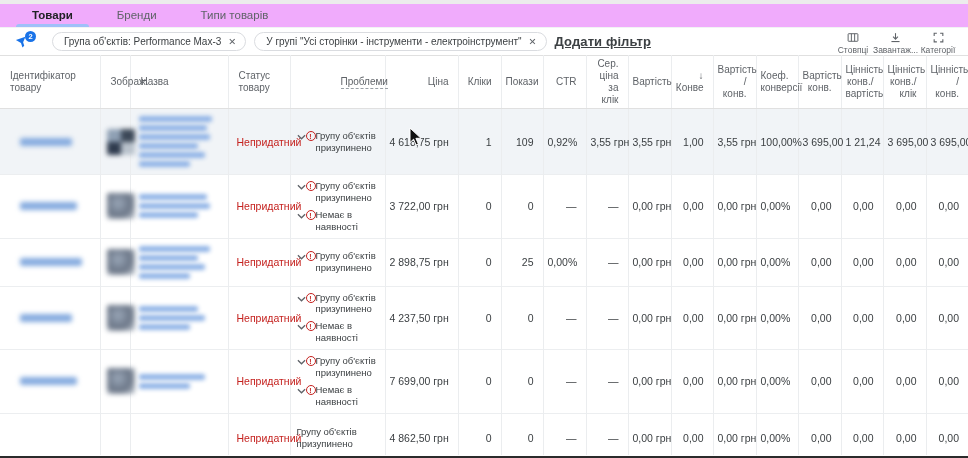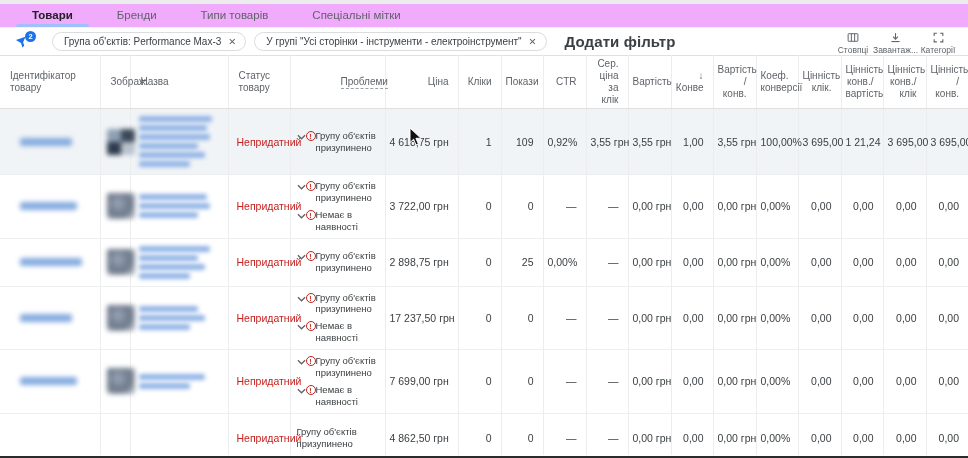--- a/index.html
+++ b/index.html
@@ -17,21 +17,21 @@
 
   
   .filterbar { display:flex; align-items:center; height:27px; padding:0 10px 0 14px; }
   .funnel-wrap { position:relative; width:22px; height:18px; margin-right:16px; }
   .funnel-wrap svg { position:absolute; left:0; top:2px; }
   .badge { position:absolute; top:-2px; right:0; width:11px; height:11px; background:#1a73e8; border-radius:50%;
            color:#fff; font-size:7.5px; line-height:11px; text-align:center; font-weight:bold; }
   .chip { display:flex; align-items:center; gap:7px; height:19px; padding:0 9px 0 11px; margin-right:8px;
           border:1px solid #dadce0; border-radius:10px; background:#fff; font-size:10px; color:#3c4043; white-space:nowrap; }
   .chip .x { font-size:9.5px; color:#5f6368; line-height:1; }
-  .add-filter { margin-left:10px; font-size:15px; color:#3c4043; font-weight:bold; letter-spacing:.1px; }
+  .add-filter { font-size:13px; color:#3c4043; font-weight:bold; letter-spacing:.1px;text-decoration:underline; }
 
   .fb-right { margin-left:auto; display:flex; align-items:flex-start; padding-top:2px; }
   .tool-btn { display:flex; flex-direction:column; align-items:center; gap:1px; color:#5f6368; min-width:40px; }
   .tool-btn svg { display:block; }
   .tool-btn .lbl { font-size:8.5px; color:#5f6368; white-space:nowrap; }
 
   
   .table-wrap { height:400px; overflow:hidden; }
   table { border-collapse:collapse; table-layout:fixed; width:968px; }
   thead tr { height:35px; }
@@ -73,21 +73,20 @@
 </head>
 <body>
 
 <div class="app">
   <div class="top-strip"></div>
 
   <div class="tabs">
     <div class="tab active">Товари</div>
     <div class="tab">Бренди</div>
     <div class="tab">Типи товарів</div>
-    <div class="tab">Спеціальні мітки</div>
   </div>
 
   <div class="filterbar">
     <div class="funnel-wrap">
       <svg width="16" height="15" viewBox="0 0 24 24">
           <path d="M4 5h16l-6.2 7.3V18l-3.6 2v-7.7L4 5z" fill="#1a73e8" transform="rotate(-18 12 12)"></path>
         </svg>
       <div class="badge">2</div>
     </div>
     <div class="chip">
@@ -166,21 +165,21 @@
             <th class="left"><span class="dotted">Проблеми</span></th>
             <th class="right"><span>Ціна</span></th>
             <th class="right"><span>Кліки</span></th>
             <th class="right"><span>Покази</span></th>
             <th class="right"><span>CTR</span></th>
             <th class="right"><span>Сер. ціна за клік</span></th>
             <th class="right"><span>Вартість</span></th>
             <th class="right"><span>↓ Конве</span></th>
             <th class="right"><span>Вартість / конв.</span></th>
             <th class="right"><span>Коеф. конверсії</span></th>
-            <th class="right"><span>Цінність клік.</span></th>
+            <th class="right"><span>Вартість конв.</span></th>
             <th class="right"><span>Цінність конв./ вартість</span></th>
             <th class="right"><span>Цінність конв./ клік</span></th>
             <th class="right"><span>Цінність / конв.</span></th>
           </tr>
         </thead>
       <tbody id="tbody">
           <tr class="hl" style="height: 60px;">
             <td class="id-cell">
               <div class="blur-bar" style="width:52px"></div>
             </td>
@@ -337,21 +336,21 @@
                 </div>
                 <div class="prob">
                   <span><svg class="chev" width="9" height="6" viewBox="0 0 10 6" fill="none" stroke="#5f6368" stroke-width="1.4">
                       <path d="M1 1l4 4 4-4"></path>
                     </svg></span>
                   <span class="err-icon">!</span>
                   <span class="prob-text">Немає в наявності</span>
                 </div>
               </div>
             </td>
-            <td class="num">17 237,50 грн</td>
+            <td class="num">4 237,50 грн</td>
             <td class="num">0</td>
             <td class="num">0</td>
             <td class="num">—</td>
             <td class="num">—</td>
             <td class="num">0,00 грн</td>
             <td class="num">0,00</td>
             <td class="num">0,00 грн</td>
             <td class="num">0,00%</td>
             <td class="num">0,00</td>
             <td class="num">0,00</td>

